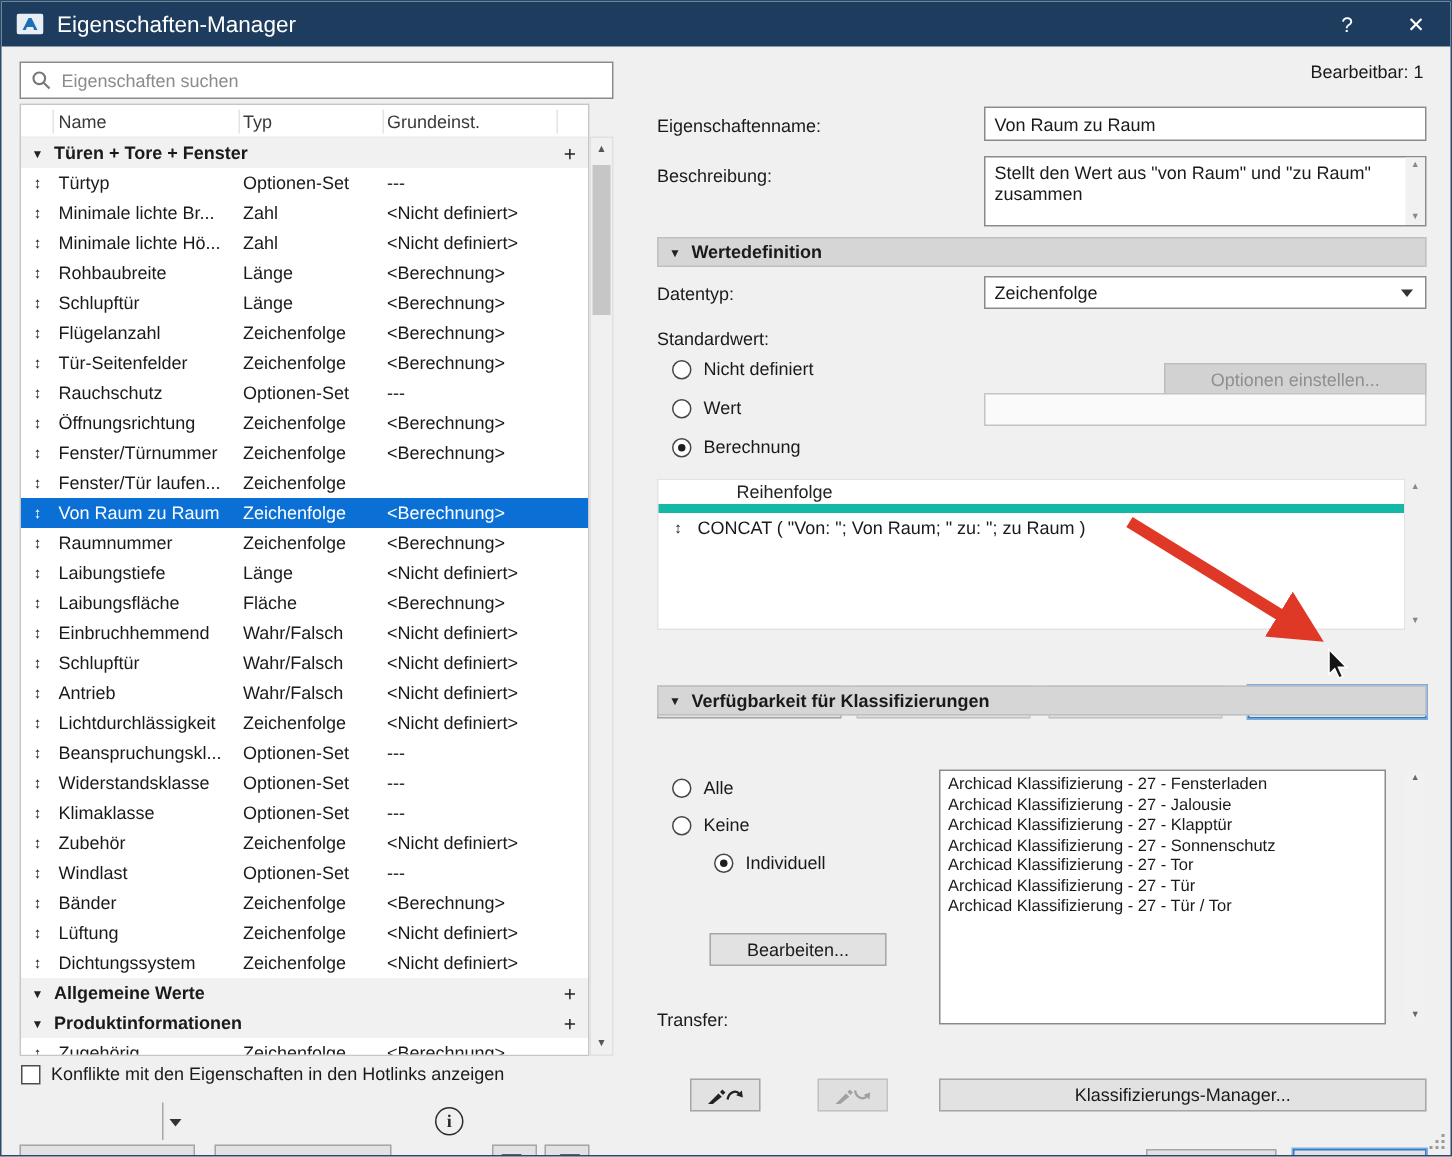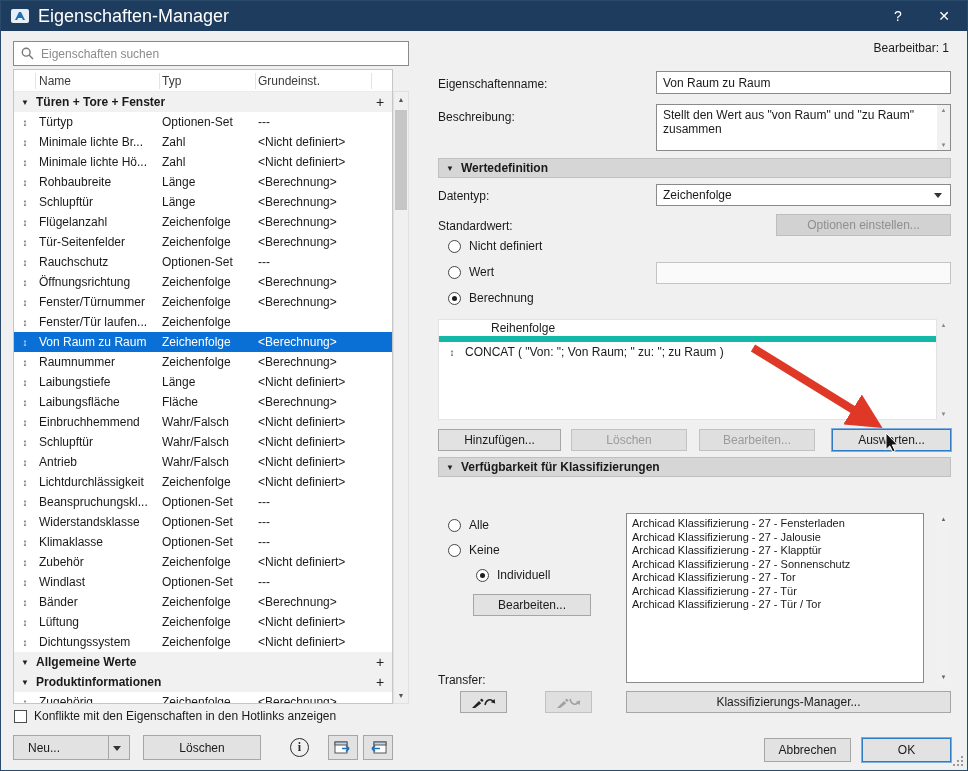--- a/index.html
+++ b/index.html
@@ -3,21 +3,21 @@
 <meta charset="utf-8">
 <style>
   * { margin:0; padding:0; box-sizing:border-box; }
   html,body { width:968px; height:771px; }
   body { font-family:"Liberation Sans", sans-serif; font-size:12px; color:#1a1a1a; background:#f0f0f0; }
   .window { position:relative; width:968px; height:771px; background:#f0f0f0; border:1px solid #2a4a6b; overflow:hidden; }
 
   
   .titlebar { position:absolute; top:0; left:0; right:0; height:30px; background:var(--titlebar,#1e3c5e); display:flex; align-items:center; padding-left:10px; }
   .app-icon { margin-right:9px; display:block; }
-  .title { color:#fff; font-size:18px; }
+  .title { color:#fff; font-size:15px; }
   .tb-btns { margin-left:auto; display:flex; height:30px; }
   .tb-btn { width:46px; height:30px; color:#fff; display:flex; align-items:center; justify-content:center; font-size:14px; }
 
   
   .search-box { position:absolute; left:12px; top:40px; width:396px; height:25px; background:#fff; border:1px solid #8a8a8a; display:flex; align-items:center; padding:0 7px; }
   .search-box .ph { color:#8b8b8b; margin-left:7px; }
 
   .ptable { position:absolute; left:12px; top:68px; width:380px; height:635px; background:#fff; border:1px solid #c6c6c6; overflow:hidden; }
   .thead { display:flex; height:22px; align-items:center; color:#3a3a3a; border-bottom:1px solid #ececec; }
   .thead span { height:16px; line-height:16px; border-right:1px solid #e4e4e4; }
@@ -37,21 +37,21 @@
 
   .vscroll { position:absolute; left:392px; top:90px; width:16px; height:613px; background:#f0f0f0; border:1px solid #e0e0e0; }
   .vscroll .arr { position:absolute; left:0; width:14px; height:15px; color:#555; font-size:7px; text-align:center; line-height:15px; }
   .vscroll .arr.up { top:0; } .vscroll .arr.down { bottom:0; }
   .vscroll .thumb { position:absolute; left:1px; top:18px; width:12px; height:100px; background:#c6c6c6; }
 
   .conflict { position:absolute; left:13px; top:708px; display:flex; align-items:center; gap:7px; }
   .checkbox { width:13px; height:13px; background:#fff; border:1px solid #4d4d4d; flex:none; }
 
   
-  .btn { position:absolute; background:#e2e2e2; border:1px solid #a6a6a6; display:flex; align-items:center; justify-content:center; font-size:12px; color:#1a1a1a; }
+  .btn { position:absolute; background:#e2e2e2; border:1px solid #a6a6a6; display:flex; align-items:center; justify-content:center; font-size:12px; color:#1a1a1a;margin-top:28px; }
   .btn.disabled { color:#9b9b9b; background:#dfdfdf; border-color:#c2c2c2; }
   .btn.gray { background:#d2d2d2; border-color:#bdbdbd; color:#8f8f8f; }
   .btn.focusring { border:1px solid #2f7cc4; box-shadow:0 0 0 1px #79aede; }
 
   .neu-btn { left:12px; top:734px; width:117px; height:25px; justify-content:flex-start; padding-left:14px; }
   .neu-sep { position:absolute; left:107px; top:734px; width:1px; height:25px; background:#a6a6a6; z-index:2; }
   .neu-arrow { position:absolute; left:112px; top:745px; width:0; height:0; border-left:4px solid transparent; border-right:4px solid transparent; border-top:5px solid #333; z-index:2; }
   .del-btn { left:142px; top:734px; width:118px; height:25px; }
   .info-ic { position:absolute; left:289px; top:737px; width:19px; height:19px; border:1.4px solid #2b2b2b; border-radius:50%; display:flex; align-items:center; justify-content:center; font-size:12px; font-weight:bold; color:#2b2b2b; font-family:"Liberation Serif", serif; }
   .ic-btn1 { left:327px; top:734px; width:30px; height:25px; }

